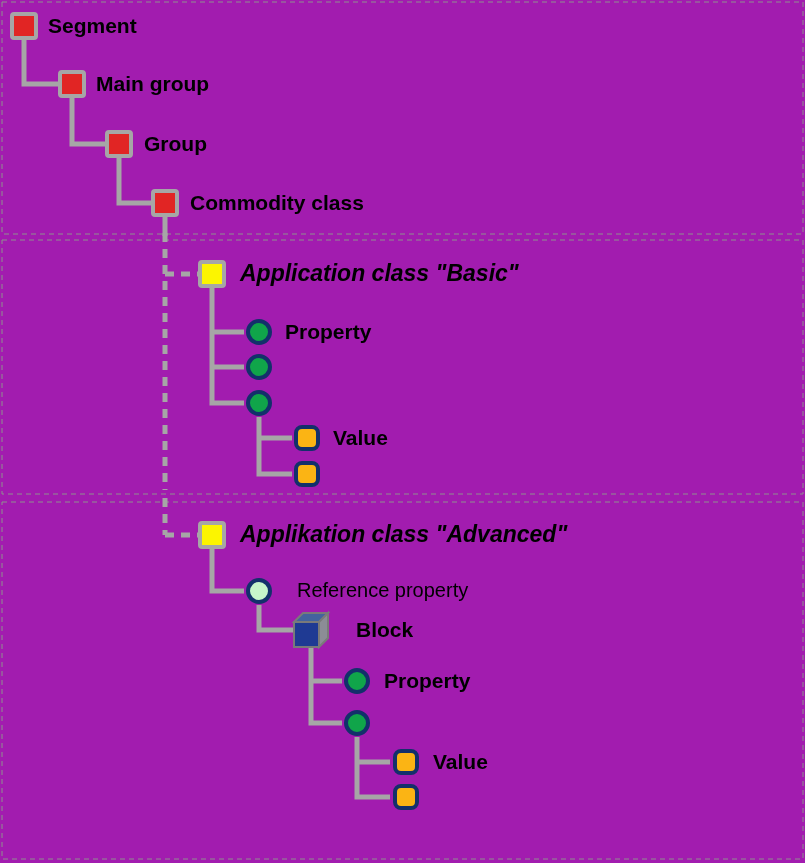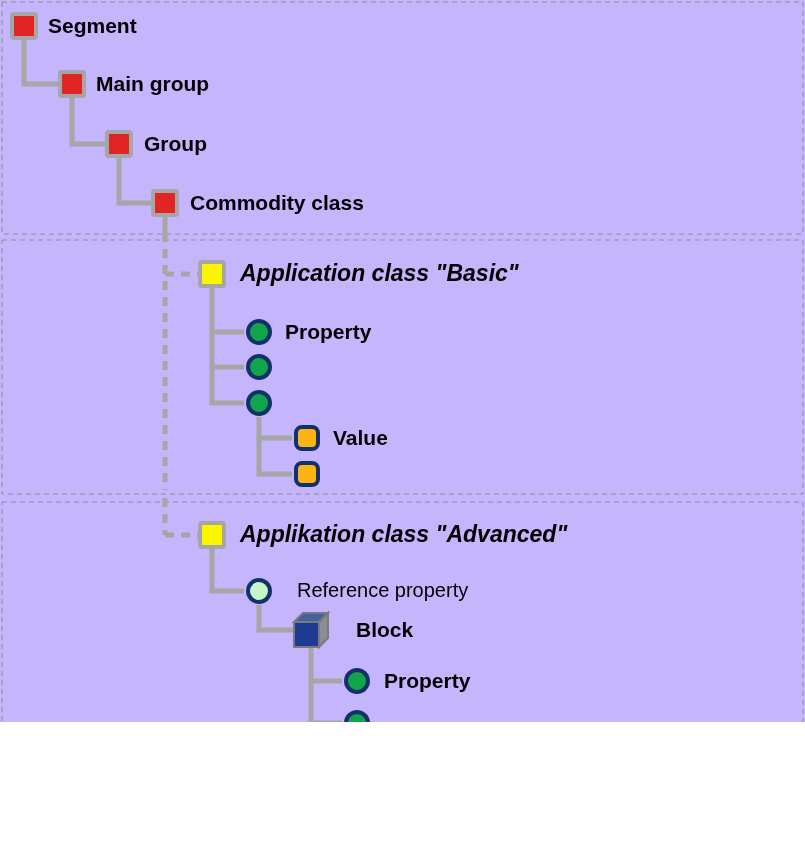--- a/index.html
+++ b/index.html
@@ -6,22 +6,22 @@
     margin: 0;
     padding: 0;
     background: #ffffff;
   }
   body {
     font-family: "Liberation Sans", sans-serif;
   }
   #stage {
     position: relative;
     width: 805px;
-    height: 722px;
-    background: #c4b5fd;
+    height: 863px;
+    background: #a21caf;
     overflow: hidden;
   }
   #diagram {
     position: absolute;
     left: 0;
     top: 0;
     width: 805px;
     height: 863px;
     display: block;
   }

